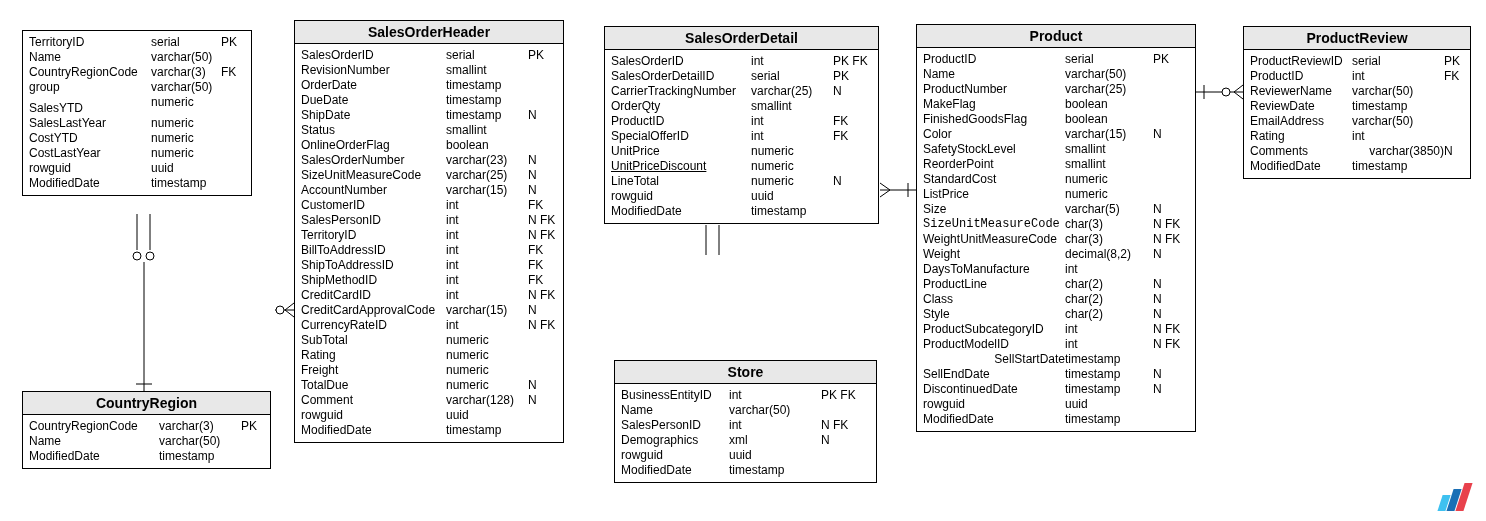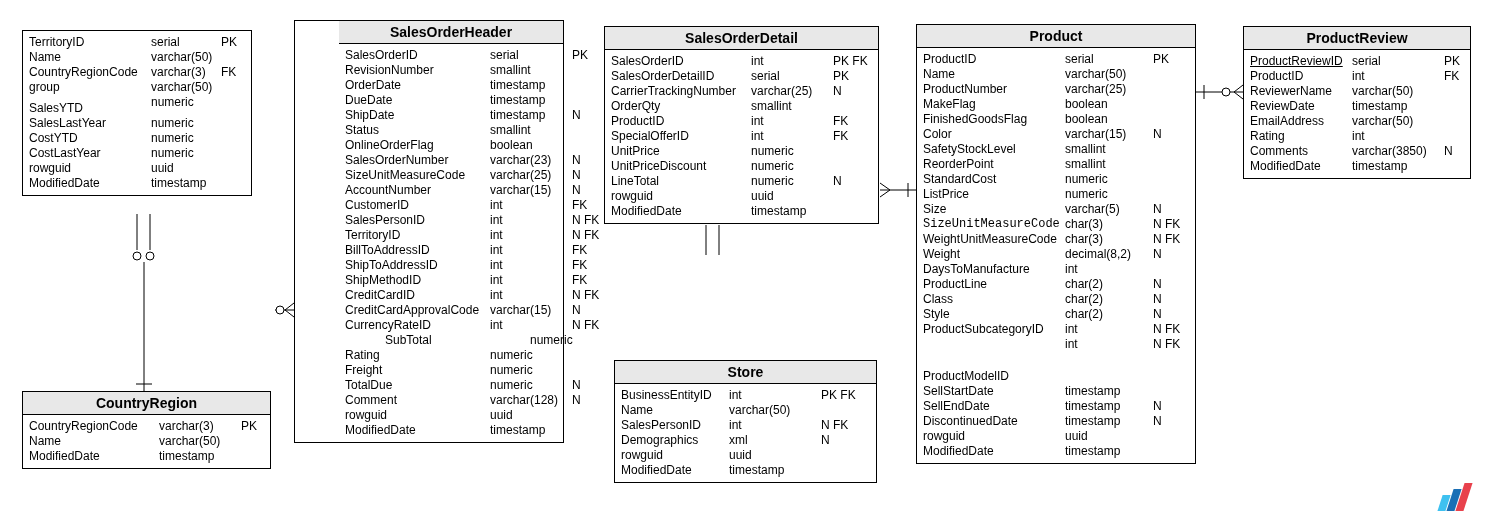--- a/index.html
+++ b/index.html
@@ -169,21 +169,21 @@
           <span class="col-type" style="width: 82px;">varchar(50)</span>
           <span class="col-flags" style="width: 24px;"></span>
         </div>
         <div class="row">
           <span class="col-name" style="width: 130px;">ModifiedDate</span>
           <span class="col-type" style="width: 82px;">timestamp</span>
           <span class="col-flags" style="width: 24px;"></span>
         </div>
       </div>
     </div>
-    <div class="table-box" style="left: 294px; top: 20px; width: 270px; padding-left: 44px;">
+    <div class="table-box" style="left: 294px; top: 20px; width: 270px;">
       <div class="table-header">SalesOrderHeader</div>
       <div class="table-body">
         <div class="row">
           <span class="col-name" style="width: 145px;">SalesOrderID</span>
           <span class="col-type" style="width: 82px;">serial</span>
           <span class="col-flags" style="width: 34px;">PK</span>
         </div>
         <div class="row">
           <span class="col-name" style="width: 145px;">RevisionNumber</span>
           <span class="col-type" style="width: 82px;">smallint</span>
@@ -268,21 +268,21 @@
           <span class="col-name" style="width: 145px;">CreditCardApprovalCode</span>
           <span class="col-type" style="width: 82px;">varchar(15)</span>
           <span class="col-flags" style="width: 34px;">N</span>
         </div>
         <div class="row">
           <span class="col-name" style="width: 145px;">CurrencyRateID</span>
           <span class="col-type" style="width: 82px;">int</span>
           <span class="col-flags" style="width: 34px;">N FK</span>
         </div>
         <div class="row">
-          <span class="col-name" style="width: 145px; margin-left: 40px;">SubTotal</span>
+          <span class="col-name" style="width: 145px;">SubTotal</span>
           <span class="col-type" style="width: 82px;">numeric</span>
           <span class="col-flags" style="width: 34px;"></span>
         </div>
         <div class="row">
           <span class="col-name" style="width: 145px;">Rating</span>
           <span class="col-type" style="width: 82px;">numeric</span>
           <span class="col-flags" style="width: 34px;"></span>
         </div>
         <div class="row">
           <span class="col-name" style="width: 145px;">Freight</span>
@@ -343,21 +343,21 @@
           <span class="col-name" style="width: 140px;">SpecialOfferID</span>
           <span class="col-type" style="width: 82px;">int</span>
           <span class="col-flags" style="width: 38px;">FK</span>
         </div>
         <div class="row">
           <span class="col-name" style="width: 140px;">UnitPrice</span>
           <span class="col-type" style="width: 82px;">numeric</span>
           <span class="col-flags" style="width: 38px;"></span>
         </div>
         <div class="row">
-          <span class="col-name" style="width: 140px;">UnitPriceDiscount</span>
+          <span class="col-name" style="width: 140px; text-decoration: underline;">UnitPriceDiscount</span>
           <span class="col-type" style="width: 82px;">numeric</span>
           <span class="col-flags" style="width: 38px;"></span>
         </div>
         <div class="row">
           <span class="col-name" style="width: 140px;">LineTotal</span>
           <span class="col-type" style="width: 82px;">numeric</span>
           <span class="col-flags" style="width: 38px;">N</span>
         </div>
         <div class="row">
           <span class="col-name" style="width: 140px;">rowguid</span>
@@ -498,26 +498,26 @@
           <span class="col-name" style="width: 142px;">Style</span>
           <span class="col-type" style="width: 88px;">char(2)</span>
           <span class="col-flags" style="width: 34px;">N</span>
         </div>
         <div class="row">
           <span class="col-name" style="width: 142px;">ProductSubcategoryID</span>
           <span class="col-type" style="width: 88px;">int</span>
           <span class="col-flags" style="width: 34px;">N FK</span>
         </div>
         <div class="row">
-          <span class="col-name" style="width: 142px; margin-top: 32px;">ProductModelID</span>
+          <span class="col-name" style="width: 142px;">ProductModelID</span>
           <span class="col-type" style="width: 88px;">int</span>
           <span class="col-flags" style="width: 34px;">N FK</span>
         </div>
         <div class="row">
-          <span class="col-name" style="width: 142px;">SellStartDate</span>
+          <span class="col-name" style="width: 142px; text-align: right;">SellStartDate</span>
           <span class="col-type" style="width: 88px;">timestamp</span>
           <span class="col-flags" style="width: 34px;"></span>
         </div>
         <div class="row">
           <span class="col-name" style="width: 142px;">SellEndDate</span>
           <span class="col-type" style="width: 88px;">timestamp</span>
           <span class="col-flags" style="width: 34px;">N</span>
         </div>
         <div class="row">
           <span class="col-name" style="width: 142px;">DiscontinuedDate</span>
@@ -533,21 +533,21 @@
           <span class="col-name" style="width: 142px;">ModifiedDate</span>
           <span class="col-type" style="width: 88px;">timestamp</span>
           <span class="col-flags" style="width: 34px;"></span>
         </div>
       </div>
     </div>
     <div class="table-box" style="left: 1243px; top: 26px; width: 228px;">
       <div class="table-header">ProductReview</div>
       <div class="table-body">
         <div class="row">
-          <span class="col-name" style="width: 102px; text-decoration: underline;">ProductReviewID</span>
+          <span class="col-name" style="width: 102px;">ProductReviewID</span>
           <span class="col-type" style="width: 92px;">serial</span>
           <span class="col-flags" style="width: 24px;">PK</span>
         </div>
         <div class="row">
           <span class="col-name" style="width: 102px;">ProductID</span>
           <span class="col-type" style="width: 92px;">int</span>
           <span class="col-flags" style="width: 24px;">FK</span>
         </div>
         <div class="row">
           <span class="col-name" style="width: 102px;">ReviewerName</span>
@@ -564,21 +564,21 @@
           <span class="col-type" style="width: 92px;">varchar(50)</span>
           <span class="col-flags" style="width: 24px;"></span>
         </div>
         <div class="row">
           <span class="col-name" style="width: 102px;">Rating</span>
           <span class="col-type" style="width: 92px;">int</span>
           <span class="col-flags" style="width: 24px;"></span>
         </div>
         <div class="row">
           <span class="col-name" style="width: 102px;">Comments</span>
-          <span class="col-type" style="width: 92px;">varchar(3850)</span>
+          <span class="col-type" style="width: 92px; text-align: right;">varchar(3850)</span>
           <span class="col-flags" style="width: 24px;">N</span>
         </div>
         <div class="row">
           <span class="col-name" style="width: 102px;">ModifiedDate</span>
           <span class="col-type" style="width: 92px;">timestamp</span>
           <span class="col-flags" style="width: 24px;"></span>
         </div>
       </div>
     </div>
   </div>

